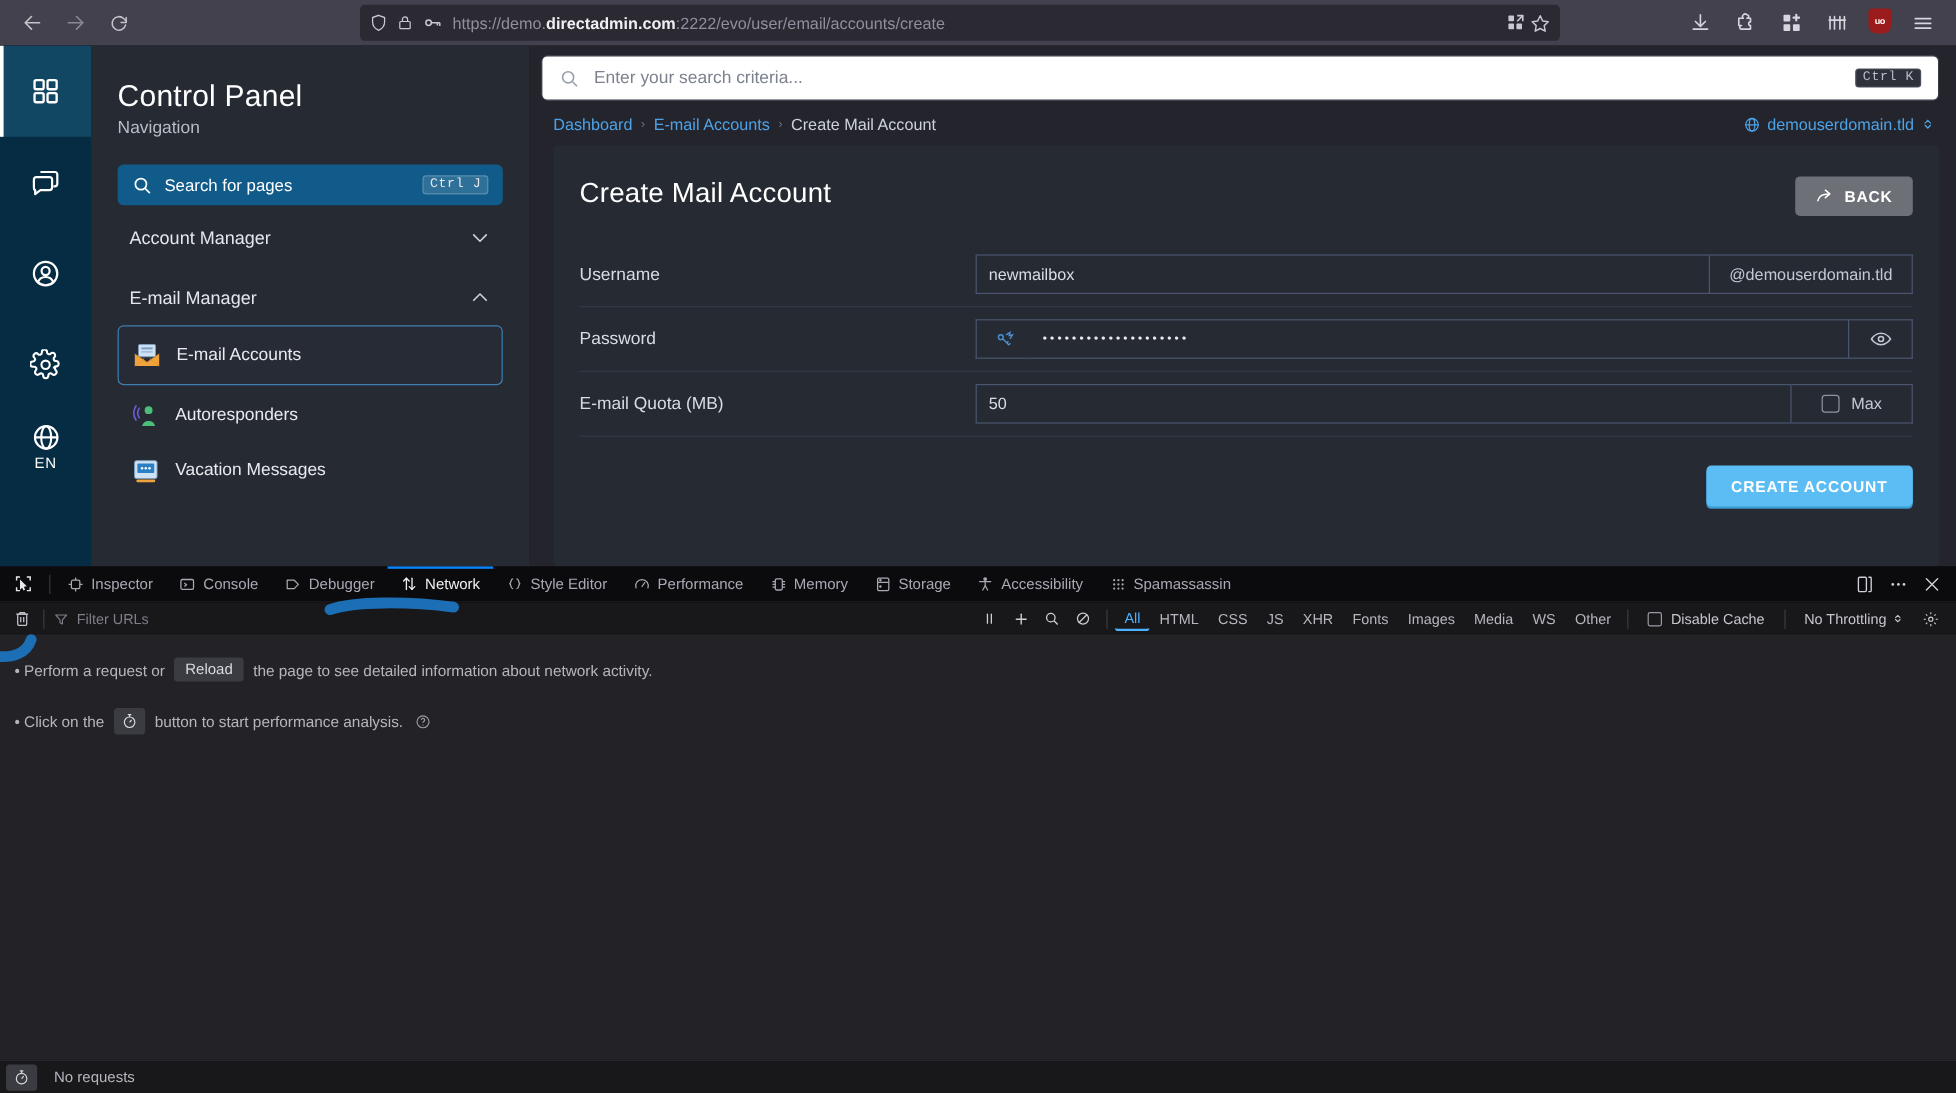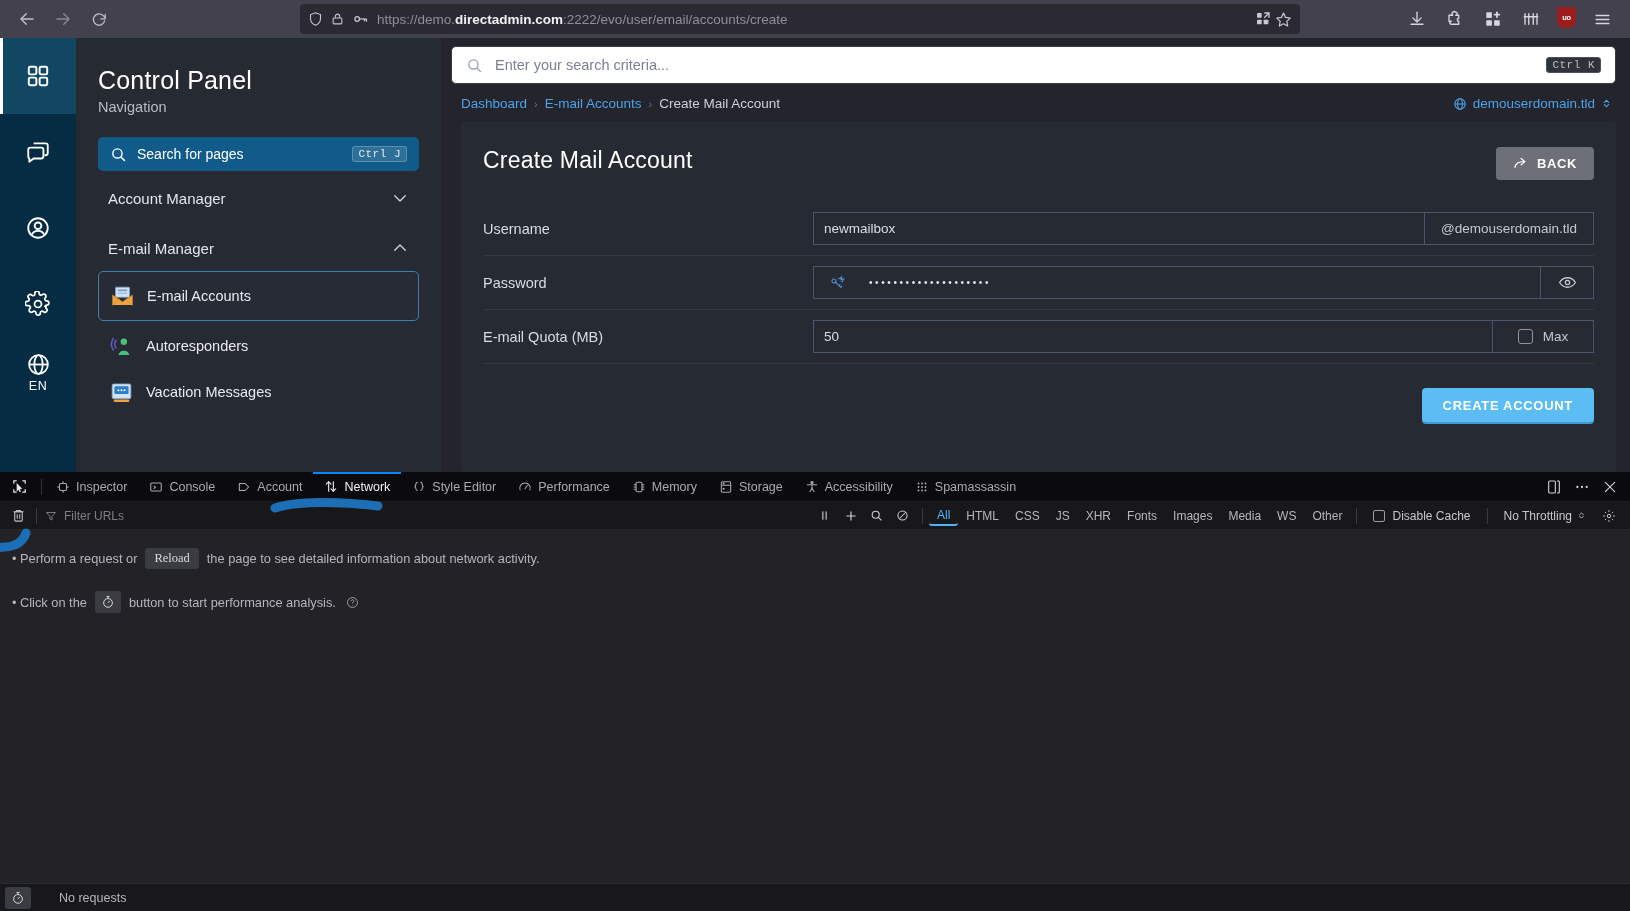--- a/index.html
+++ b/index.html
@@ -141,25 +141,25 @@
   .fb-filter { display: flex; align-items: center; gap: 7px; color: #7e7e88; font-size: 12px; padding-left: 2px; flex: 1; }
   .fb-right { display: flex; align-items: center; gap: 0; padding-right: 8px; }
   .fb-btn { width: 26px; height: 22px; display: flex; align-items: center; justify-content: center; color: #cfcfd6; }
   .ftype { color: #b6b6be; font-size: 12px; padding: 2px 8px; border-radius: 3px; }
   .ftype.on { color: #4db2ff; border-bottom: 2px solid #4db2ff; }
   .fb-check { display: flex; align-items: center; gap: 7px; color: #c6c6ce; font-size: 12px; padding: 0 10px; }
   .fb-throttle { display: flex; align-items: center; gap: 5px; color: #c6c6ce; font-size: 12px; padding: 0 10px; }
 
   .dt-body { flex: 1; background: #232327; padding: 18px 0 0 12px; position: relative; }
   .dt-hint { color: #b5b5bd; font-size: 12.8px; display: flex; align-items: center; gap: 8px; margin-bottom: 22px; }
-  .pill { background: #3b3b42; color: #d9d9e0; border-radius: 3px; padding: 3px 9px; font-size: 12.5px; font-family: Liberation Serif, serif; }
+  .pill { background: #3b3b42; color: #d9d9e0; border-radius: 3px; padding: 3px 9px; font-size: 12.5px; }
   .pill-icn { background: #3b3b42; border-radius: 3px; width: 26px; height: 22px; display: flex; align-items: center; justify-content: center; color: #d9d9e0; }
   .dt-status {
     height: 28px; background: #18181b; border-top: 1px solid #2a2a30; display: flex;
-    align-items: center; gap: 28px; padding-left: 5px;
+    align-items: center; gap: 14px; padding-left: 5px;
   }
   .status-icn { width: 26px; height: 22px; background: #3b3b42; border-radius: 3px; display: flex; align-items: center; justify-content: center; color: #d9d9e0; }
   .status-txt { color: #b5b5bd; font-size: 12.5px; }
 
   
   .anno { position: absolute; pointer-events: none; }
 </style>
 </head>
 <body>
 
@@ -511,21 +511,21 @@
           </svg>
         </span>
       <span>Console</span>
     </div>
     <div class="dt-tab">
       <span class="ti">
           <svg width="14" height="14" viewBox="0 0 24 24" fill="none" stroke="currentColor" stroke-width="1.8" stroke-linejoin="round">
             <path d="M4 6h10l6 6-6 6H4Z"></path>
           </svg>
         </span>
-      <span>Account</span>
+      <span>Debugger</span>
     </div>
     <div class="dt-tab active">
       <span class="ti">
           <svg width="14" height="15" viewBox="0 0 24 24" fill="none" stroke="currentColor" stroke-width="1.9" stroke-linecap="round" stroke-linejoin="round">
             <path d="M8 20V4"></path>
             <polyline points="4 8 8 4 12 8"></polyline>
             <path d="M16 4v16"></path>
             <polyline points="12 16 16 20 20 16"></polyline>
           </svg>
         </span>

